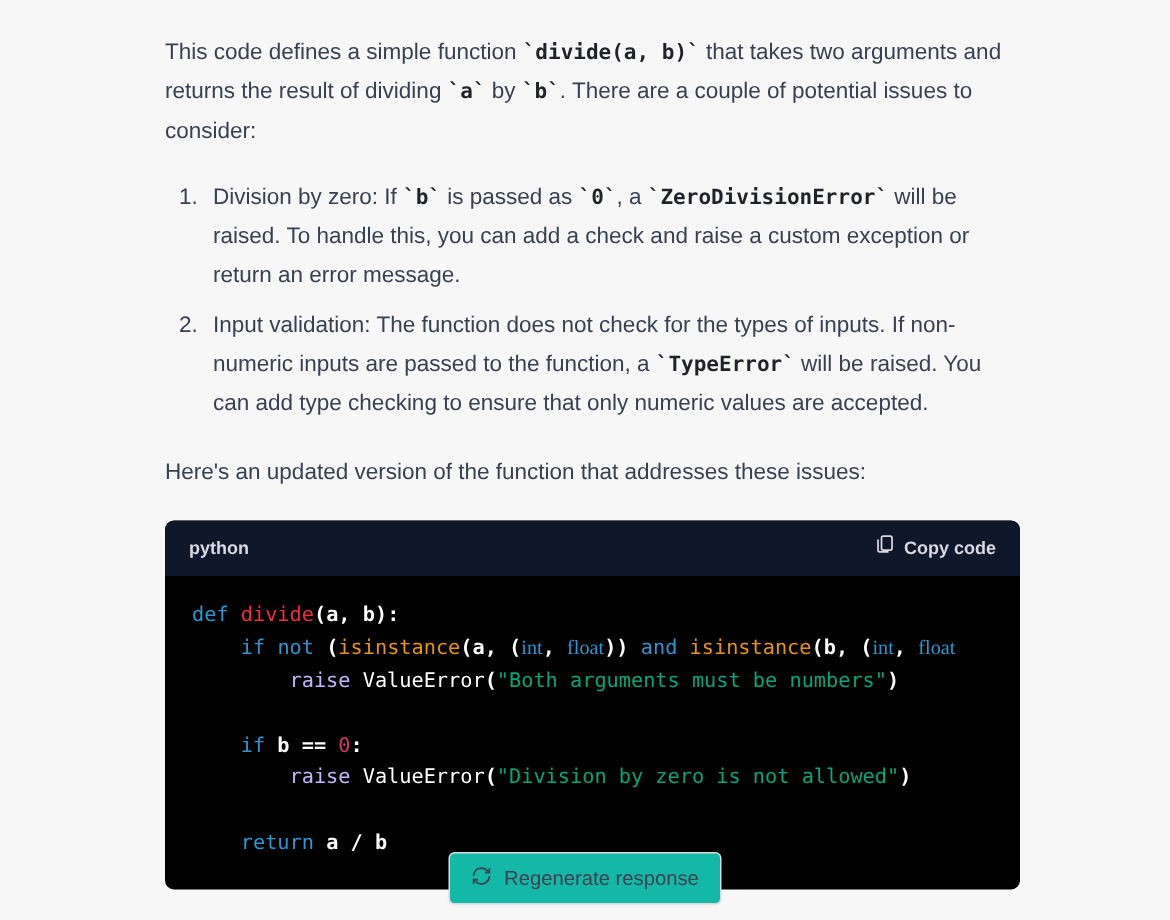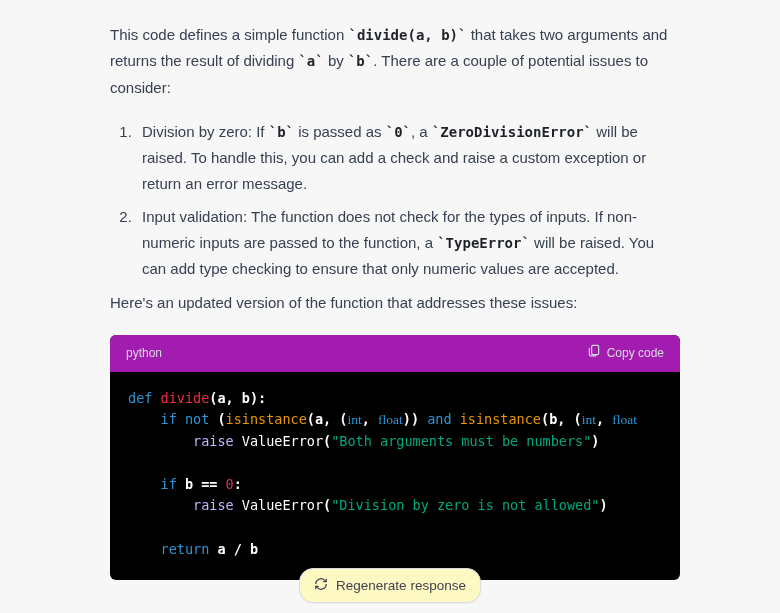--- a/index.html
+++ b/index.html
@@ -20,41 +20,42 @@
   p { margin-bottom: 18px; }
   code.inline {
     font-family: "Consolas", "Menlo", "Monaco", monospace;
     font-weight: 700;
     color: #1f2328;
     font-size: 14px;
     text-align: right;
   }
   ol {
     padding-left: 26px;
-    margin-bottom: 8px;
+    margin-bottom: 20px;
   }
   ol li {
     margin-bottom: 6px;
     padding-left: 6px;
   }
   ol li::marker { color: #374151; }
   .codeblock {
     background: #000000;
     border-radius: 6px;
     margin-bottom: 24px;
     overflow: hidden;
   }
   .codeblock-header {
     display: flex;
     justify-content: space-between;
     align-items: center;
-    background: #a21caf;
+    background: #0f172a;
     padding: 8px 16px;
     color: #d9d9e3;
     font-size: 12px;
+    font-weight: bold;
   }
   .copy-btn {
     display: flex;
     align-items: center;
     gap: 6px;
     cursor: pointer;
     font-size: 12px;
     color: #d9d9e3;
   }
   .copy-btn svg { width: 14px; height: 14px; }
@@ -79,23 +80,23 @@
   .regen-wrap {
     position: fixed;
     left: 0; right: 0;
     bottom: 10px;
     display: flex;
     justify-content: center;
     pointer-events: none;
   }
   .regen {
     pointer-events: auto;
-    background: #fef9c3;
+    background: #14b8a6;
     border: 1px solid #d9d9e3;
-    border-radius: 14px;
+    border-radius: 4px;
     padding: 8px 14px;
     font-size: 13.5px;
     color: #40414f;
     display: flex;
     align-items: center;
     gap: 8px;
     cursor: pointer;
     box-shadow: 0 1px 2px rgba(0,0,0,0.04);
   }
   .regen svg { width: 14px; height: 14px; }

